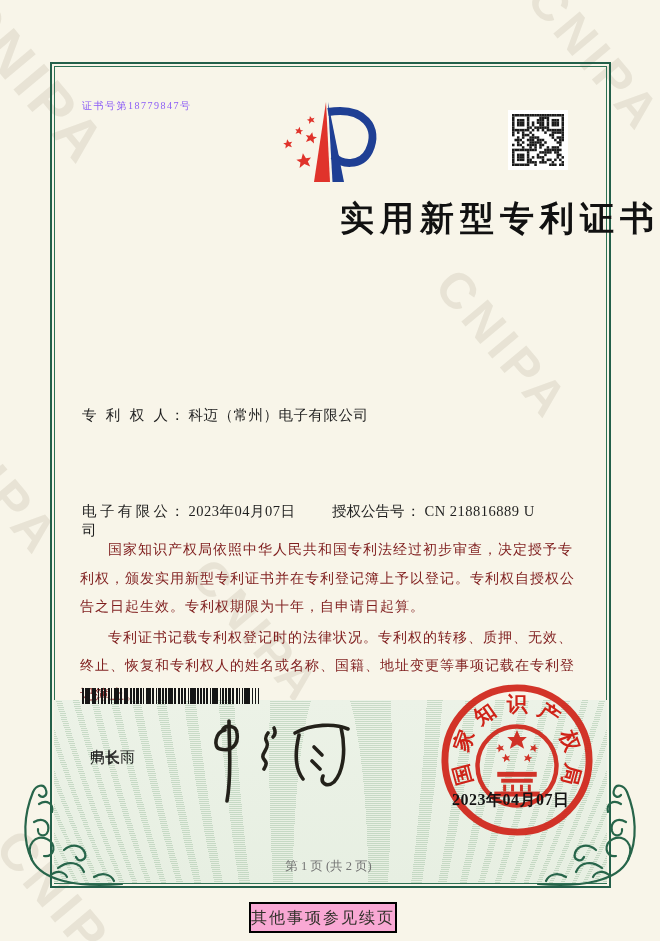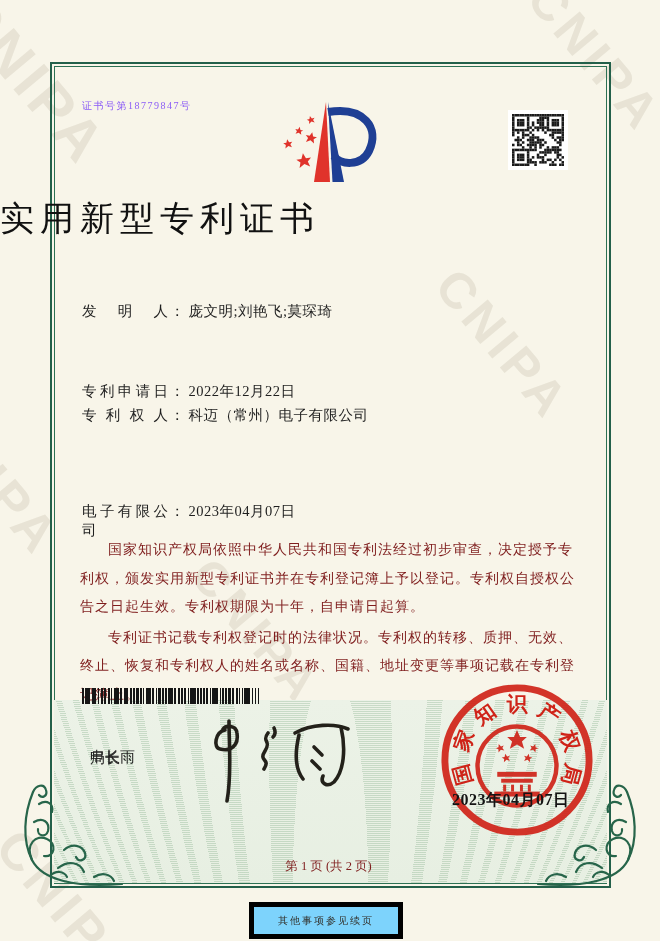--- a/index.html
+++ b/index.html
@@ -15,22 +15,22 @@
   .frame-inner{position:absolute;inset:2px;border:1px solid #2c7154;}
   
   .band{position:absolute;left:54px;top:700px;width:553px;height:183px;
         background:
          repeating-radial-gradient(140% 130% at 50% 230%,rgba(108,158,116,0.28) 0 1.2px,rgba(0,0,0,0) 1.2px 6.5px),
          linear-gradient(#ecf2e7,#e7efe2);}
   .cert-no{position:absolute;left:82px;top:99px;font-size:10px;letter-spacing:1.5px;color:#8b5cf6;}
   .logo{position:absolute;left:268px;top:98px;}
   .qr-wrap{position:absolute;left:508px;top:110px;width:60px;height:60px;background:#ffffff;
            display:flex;align-items:center;justify-content:center;}
-  .title{position:absolute;left:0;right:0;top:196px;text-align:left;
-         font-size:34px;font-weight:400;letter-spacing:6px;color:#111;}
+  .title{position:absolute;left:0;right:0;top:196px;text-align:right;
+         font-size:34px;font-weight:700;letter-spacing:6px;color:#111;}
   
   .frow{position:absolute;left:82px;width:500px;font-size:14.5px;height:20px;}
   .flabel{display:inline-block;width:86px;text-align:justify;text-align-last:justify;vertical-align:top;}
   .fcolon{display:inline-block;margin:0 4px 0 2px;}
   .fvalue{letter-spacing:0.5px;}
   .fgroup2{position:absolute;left:250px;top:0;white-space:nowrap;}
   .fgroup2 .flabel{width:72px;}
   
   .paras{position:absolute;left:80px;top:536px;width:506px;font-size:14px;
          line-height:28.5px;letter-spacing:1px;color:#7f1d1d;}
@@ -44,24 +44,24 @@
              font-family:"Liberation Sans","DejaVu Sans",sans-serif;color:#222;margin-top:9px;}
   .sig-name{position:absolute;left:90px;top:748px;font-size:15px;
             font-family:"Liberation Sans","DejaVu Sans",sans-serif;color:#222;}
   .sig-hand{position:absolute;left:195px;top:716px;}
   .seal{position:absolute;left:438px;top:681px;}
   .seal svg text{font-family:"Liberation Serif","DejaVu Serif",serif;font-weight:700;
                  font-size:21px;fill:#cf2318;}
   .seal-date{position:absolute;left:452px;top:790px;width:130px;font-size:16px;
              font-weight:600;letter-spacing:0.5px;color:#141414;white-space:nowrap;}
   .page-num{position:absolute;left:50px;top:858px;width:557px;text-align:center;
-            font-size:12.5px;color:#7f1d1d;}
+            font-size:12.5px;color:#737373;}
   .note-box{position:absolute;left:249px;top:902px;width:144px;height:27px;line-height:27px;
-            border:5px solid #000000;background:#7dd3fc;text-align:center;
-            font-size:10px;letter-spacing:2px;color:#32312b;}
+            border:2px solid #000000;background:#f9a8d4;text-align:center;
+            font-size:16px;letter-spacing:2px;color:#32312b;}
   .flourish{position:absolute;width:118px;height:112px;}
   .flourish.left{left:6px;top:780px;}
   .flourish.right{left:536px;top:780px;transform:scaleX(-1);}
 </style>
 </head>
 <body>
 
 <div class="page">
 
   <div class="wm" style="left:-8px;top:-20px;font-size:58px;">CNIPA</div>
@@ -341,31 +341,28 @@
         <rect x="37.14" y="49.52" width="2.53" height="2.53" fill="#1a1a1a"></rect>
         <rect x="39.62" y="49.52" width="2.53" height="2.53" fill="#1a1a1a"></rect>
         <rect x="42.10" y="49.52" width="2.53" height="2.53" fill="#1a1a1a"></rect>
         <rect x="47.05" y="49.52" width="2.53" height="2.53" fill="#1a1a1a"></rect>
         <rect x="49.52" y="49.52" width="2.53" height="2.53" fill="#1a1a1a"></rect>
       </svg>
   </div>
 
   <div class="title">实用新型专利证书</div>
 
-  <div class="frow" style="top:302px">
-    <span class="flabel">发明人</span><span class="fcolon">：</span><span class="fvalue">庞文明;刘艳飞;莫琛琦</span>
-  </div>
-  <div class="frow" style="top:382px">
-    <span class="flabel">专利申请日</span><span class="fcolon">：</span><span class="fvalue">2022年12月22日</span>
-  </div>
   <div class="frow" style="top:406px">
     <span class="flabel">专利权人</span><span class="fcolon">：</span><span class="fvalue">科迈（常州）电子有限公司</span>
   </div>
   <div class="frow" style="top:502px">
     <span class="flabel">电子有限公司</span><span class="fcolon">：</span><span class="fvalue">2023年04月07日</span>
+    <span class="fgroup2">
+      <span class="flabel">授权公告号</span><span class="fcolon">：</span><span class="fvalue">CN 218816889 U</span>
+    </span>
   </div>
 
   <div class="paras">
     <p>国家知识产权局依照中华人民共和国专利法经过初步审查，决定授予专利权，颁发实用新型专利证书并在专利登记簿上予以登记。专利权自授权公告之日起生效。专利权期限为十年，自申请日起算。</p>
     <p>专利证书记载专利权登记时的法律状况。专利权的转移、质押、无效、终止、恢复和专利权人的姓名或名称、国籍、地址变更等事项记载在专利登记簿上。</p>
   </div>
 
   <div class="barcode"></div>
 
   <div class="sig-title">局长</div>

